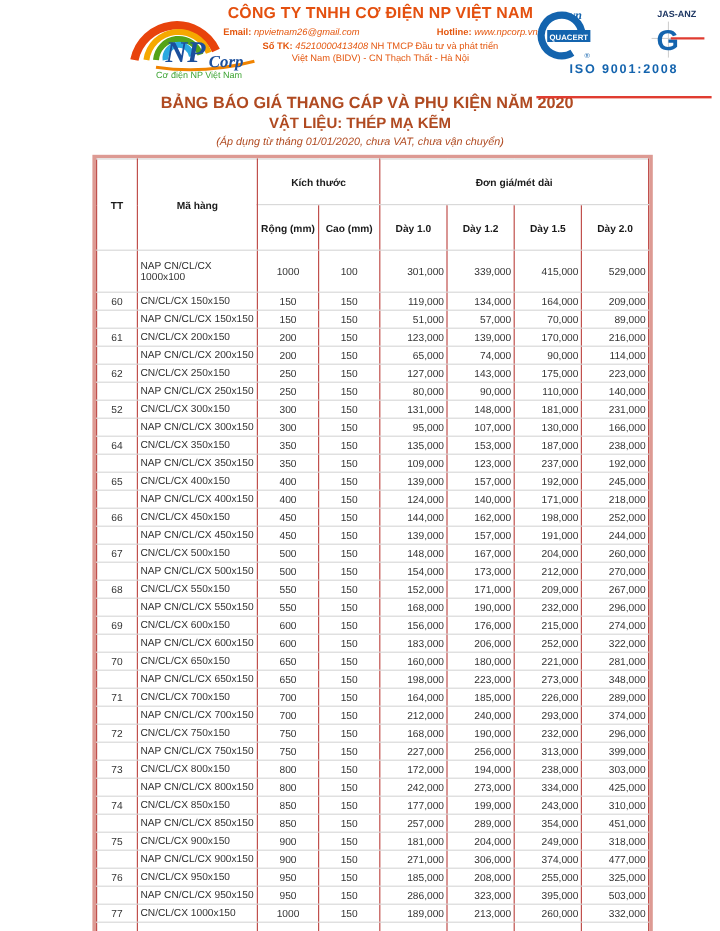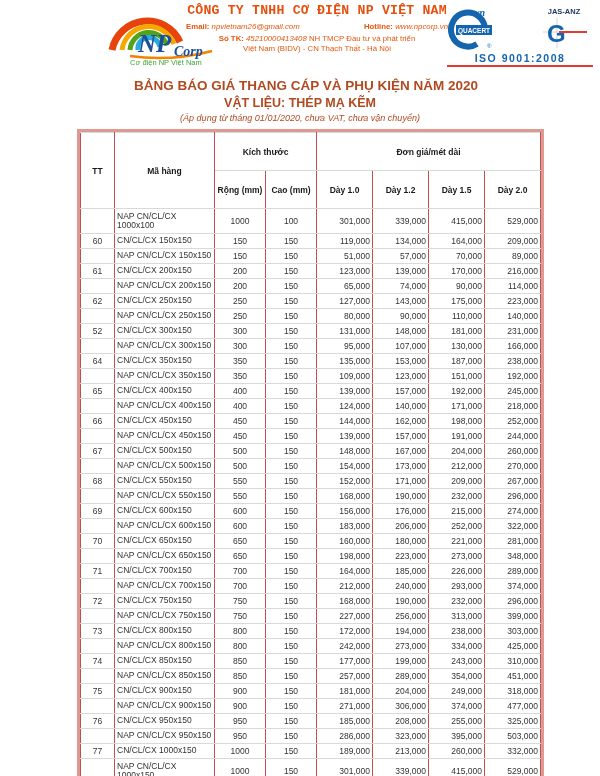--- a/index.html
+++ b/index.html
@@ -11,34 +11,34 @@
     overflow: hidden;
   }
   .page { position: relative; width: 600px; height: 776px; background: #fff; }
 
   
   .header { position: relative; height: 72px; }
   .logo-block { position: absolute; left: 100px; top: 4px; width: 128px; height: 64px; }
   .contact-block { position: absolute; left: 186px; top: 3px; width: 262px; color: #E4570F; }
   .company-name {
     font-size: 13.2px; font-weight: bold; color: #E4500F;
-    text-align: center; white-space: nowrap; letter-spacing: .2px; font-family: Liberation Mono, monospace;
+    text-align: center; white-space: nowrap; letter-spacing: .2px;
   }
   .contact-line { display: flex; justify-content: space-between; font-size: 7.8px; margin-top: 3.5px; }
   .contact-line .lbl { font-weight: bold; }
   .contact-line .val { font-style: italic; }
   .contact-center { text-align: center; font-size: 7.8px; margin-top: 3.5px; line-height: 1.3; }
   .contact-center .lbl { font-weight: bold; }
   .contact-center .num { font-style: italic; }
   .certs-block { position: absolute; left: 447px; top: 6px; width: 148px; }
   .certs-row { display: flex; align-items: flex-start; }
   .iso-label {
     margin-top: 2px; font-size: 10.5px; font-weight: bold; color: #1464AE;
     letter-spacing: 1.5px; white-space: nowrap;
-    border-bottom: 2px solid #E03C31; padding-bottom: 1px; width: 146px; text-align: center;
+    border-bottom: 2px solid #E03C31; padding-bottom: 16px; width: 146px; text-align: center;
   }
 
   
   .title-block { text-align: center; margin-top: 6px; color: #B04A21; }
   .title-1 { font-size: 13.5px; font-weight: bold; margin-left: 12px; }
   .title-2 { font-size: 12.5px; font-weight: bold; margin-top: 3px; }
   .title-3 { font-size: 9px; font-style: italic; margin-top: 3px; }
 
   
   .table-frame {
@@ -50,21 +50,21 @@
     font-size: 8.5px; color: #333333; background: #fff;
     border: 1px solid #B1413E;
   }
   table.price th, table.price td {
     border-left: 1px solid #C0504D; border-right: 1px solid #C0504D;
     border-top: 1px solid #D9D9D9; border-bottom: 1px solid #D9D9D9;
     overflow: hidden; padding: 0 2px; vertical-align: middle;
   }
   thead th { font-weight: bold; color: #1a1a1a; text-align: center; height: 38px; border-bottom: 1px solid #C9C9C9; }
   tbody tr { height: 15px; }
-  tbody tr.tall { height: 25px; }
+  tbody tr.tall { height: 35px; }
   tfoot tr { height: 16px; }
   td.c-tt { text-align: center; }
   td.c-name { text-align: left; padding-left: 2px; white-space: nowrap; line-height: 1.1; }
   tr.tall td.c-name { white-space: normal; }
   tr.tall td.c-name span { display: inline-block; width: 64px; }
   td.c-num { text-align: center; }
   td.c-price { text-align: right; padding-right: 8px; }
   td.te-cell {
     background: #7dd3fc; color: #17375D; font-weight: bold;
     text-align: center; font-size: 9px; letter-spacing: .2px;
@@ -261,21 +261,21 @@
             <td class="c-price">187,000</td>
             <td class="c-price">238,000</td>
           </tr>
           <tr>
             <td class="c-tt"></td>
             <td class="c-name">NAP CN/CL/CX 350x150</td>
             <td class="c-num">350</td>
             <td class="c-num">150</td>
             <td class="c-price">109,000</td>
             <td class="c-price">123,000</td>
-            <td class="c-price">151,000</td>
+            <td class="c-price">237,000</td>
             <td class="c-price">192,000</td>
           </tr>
           <tr>
             <td class="c-tt">65</td>
             <td class="c-name">CN/CL/CX 400x150</td>
             <td class="c-num">400</td>
             <td class="c-num">150</td>
             <td class="c-price">139,000</td>
             <td class="c-price">157,000</td>
             <td class="c-price">192,000</td>

